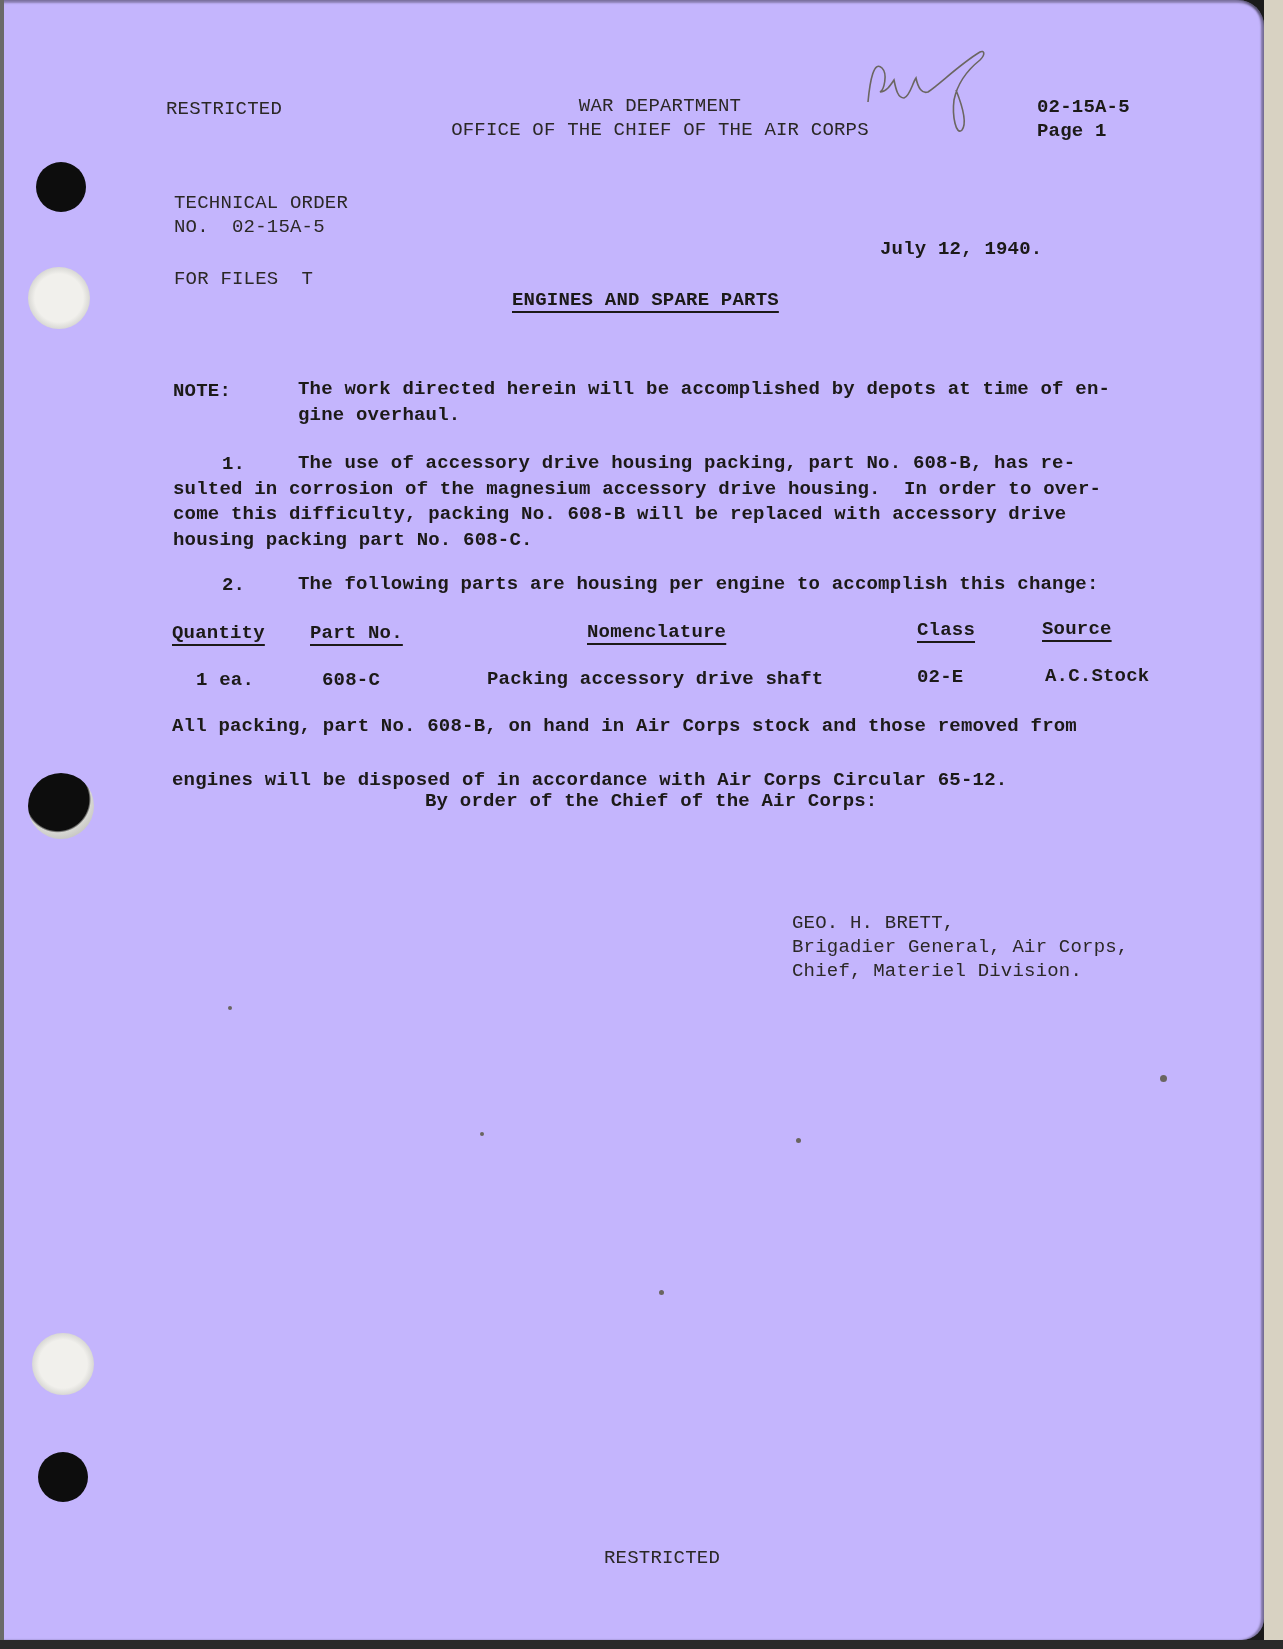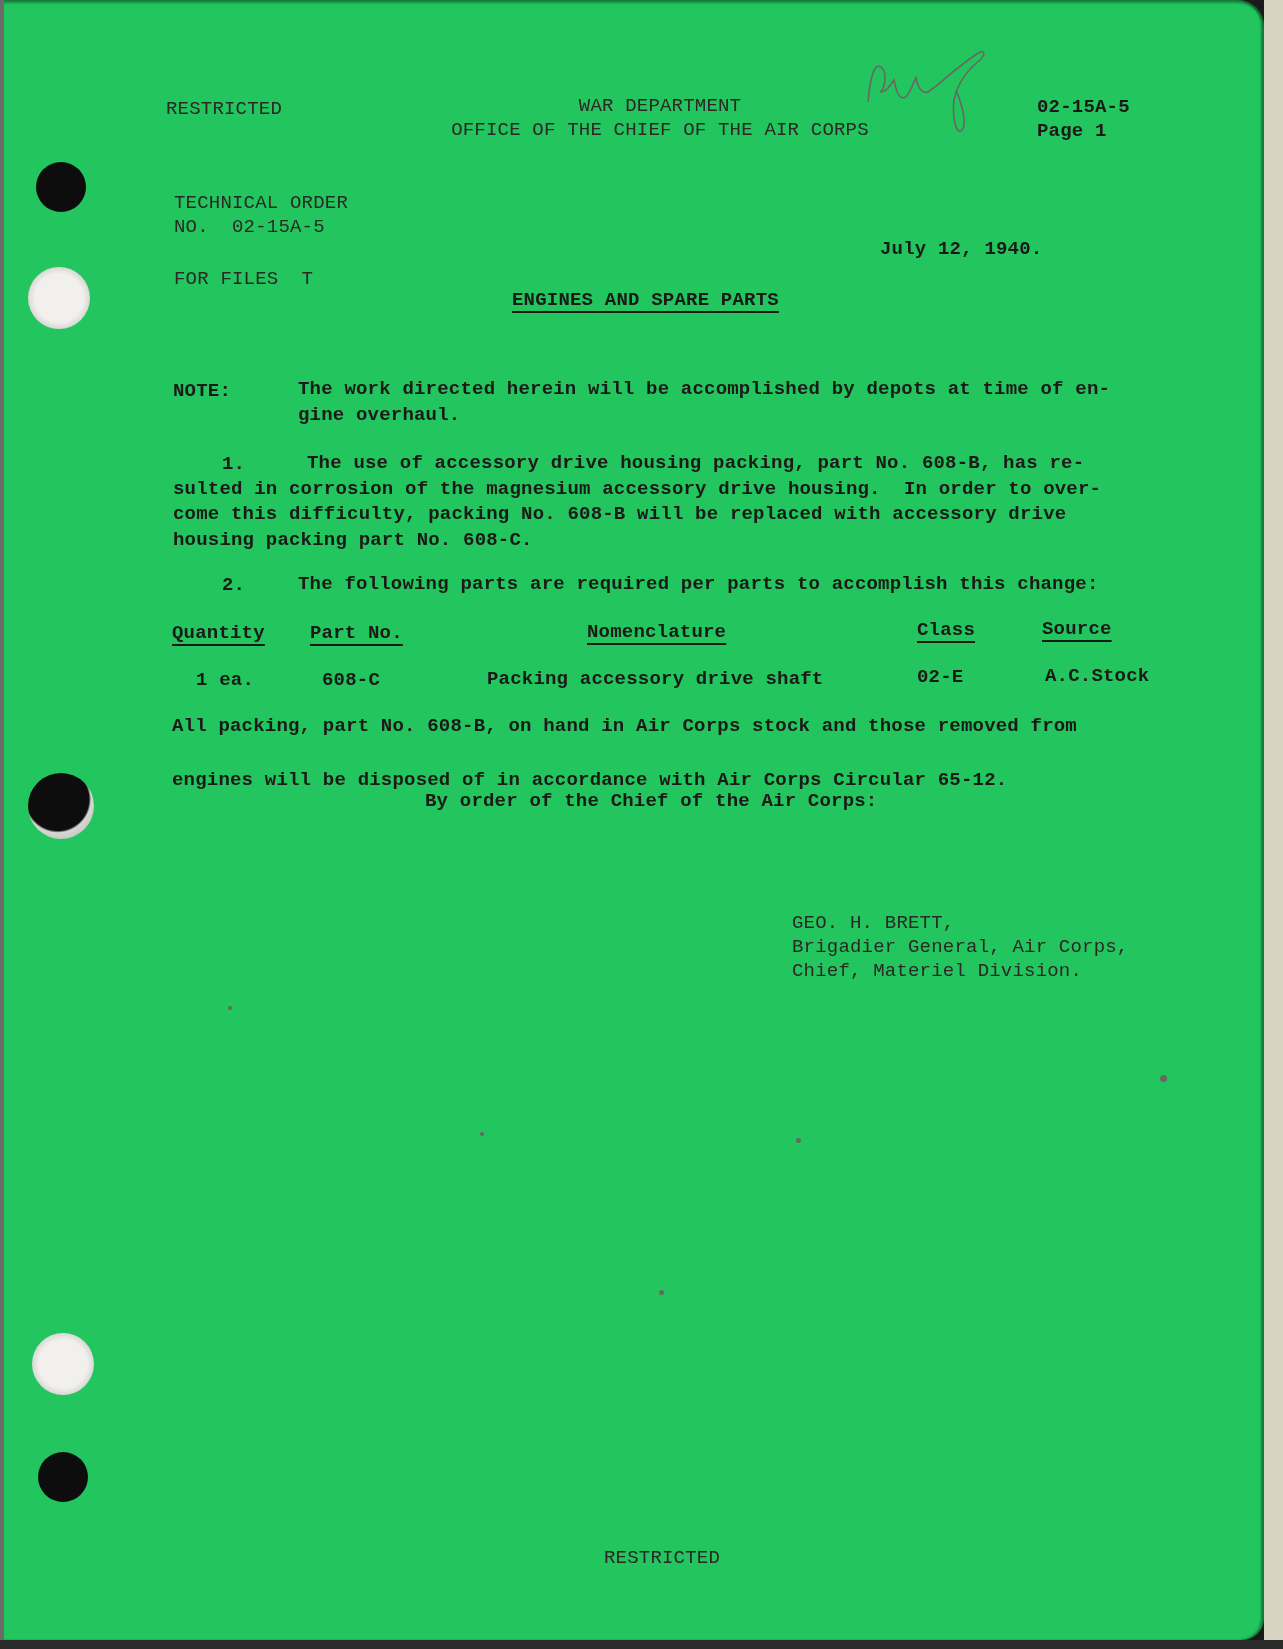--- a/index.html
+++ b/index.html
@@ -3,21 +3,21 @@
   <meta charset="utf-8">
   <style>
     html, body { margin: 0; padding: 0; }
     body {
       width: 1283px; height: 1649px; position: relative; overflow: hidden;
       background: #1a1a1a;
       font-family: "Liberation Mono", "DejaVu Sans Mono", monospace;
     }
     .page {
       position: absolute; left: 0; top: 0; width: 1264px; height: 1640px;
-      background: #22c55e;
+      background: #c4b5fd;
       border-top-right-radius: 26px;
       border-bottom-right-radius: 22px;
       box-shadow: inset -3px 0 2px rgba(0,0,0,0.35), inset 0 3px 2px rgba(0,0,0,0.3);
     }
     .edge-right {
       position: absolute; right: 0; top: 0; width: 19px; height: 1649px;
       background: #d8d2c2;
     }
     .edge-bottom {
       position: absolute; left: 0; bottom: 0; width: 1283px; height: 9px;
@@ -82,27 +82,27 @@
   <div class="t" style="left:174px; top:268px;">FOR FILES  T</div>
 
   <div class="t b u" style="left:512px; top:289px;">ENGINES AND SPARE PARTS</div>
 
 
   <div class="t b" style="left:173px; top:380px;">NOTE:</div>
   <div class="t b" style="left:298px; top:378px;">The work directed herein will be accomplished by depots at time of en-</div>
   <div class="t b" style="left:298px; top:404px;">gine overhaul.</div>
 
   <div class="t b" style="left:222px; top:453px;">1.</div>
-  <div class="t b" style="left:298px; top:452px;margin-left:9px;">The use of accessory drive housing packing, part No. 608-B, has re-</div>
+  <div class="t b" style="left:298px; top:452px;">The use of accessory drive housing packing, part No. 608-B, has re-</div>
   <div class="t b" style="left:173px; top:478px;">sulted in corrosion of the magnesium accessory drive housing.  In order to over-</div>
   <div class="t b" style="left:173px; top:503px;">come this difficulty, packing No. 608-B will be replaced with accessory drive</div>
   <div class="t b" style="left:173px; top:529px;">housing packing part No. 608-C.</div>
 
   <div class="t b" style="left:222px; top:574px;">2.</div>
-  <div class="t b" style="left:298px; top:573px;">The following parts are required per parts to accomplish this change:</div>
+  <div class="t b" style="left:298px; top:573px;">The following parts are housing per engine to accomplish this change:</div>
 
   <div>
     <div class="t b u" style="left:172px; top:622px;">Quantity</div>
     <div class="t b u" style="left:310px; top:622px;">Part No.</div>
     <div class="t b u" style="left:587px; top:621px;">Nomenclature</div>
     <div class="t b u" style="left:917px; top:619px;">Class</div>
     <div class="t b u" style="left:1042px; top:618px;">Source</div>
 
     <div>
       <div class="t b" style="left:196px; top:669px;">1 ea.</div>

